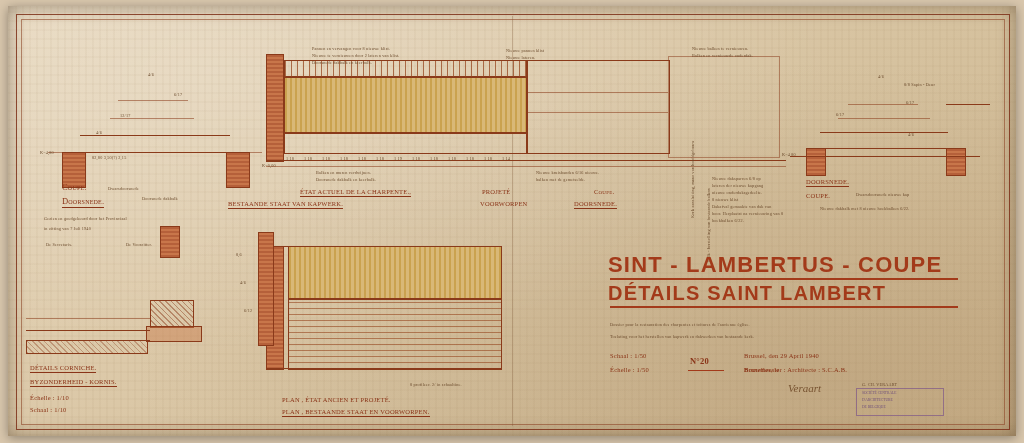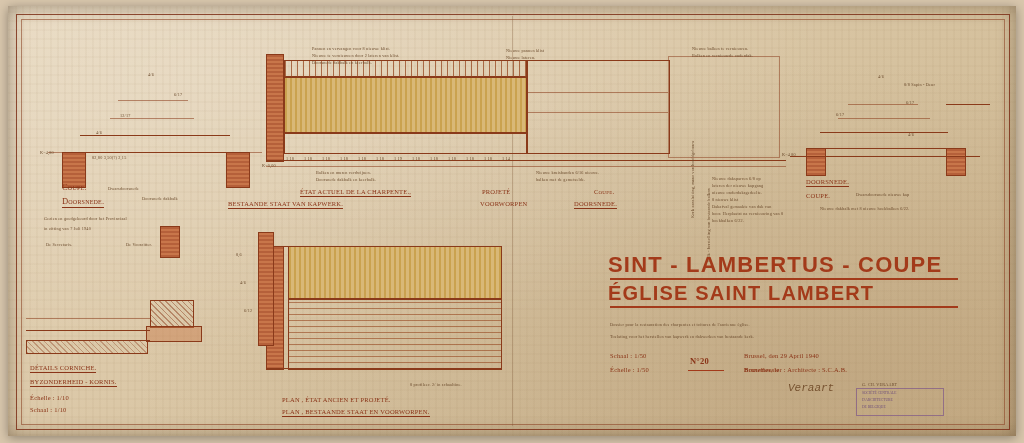--- a/index.html
+++ b/index.html
@@ -48,21 +48,21 @@
   .thin{position:absolute;background:rgba(138,58,26,.55);height:1px;transform-origin:0 0;}
   .box{position:absolute;border:1px solid #8a3a1a;}
   .fillwood{background:repeating-linear-gradient(90deg,#caa24f 0 2px,#d9b877 2px 5px);}
   .fillbrick{background:repeating-linear-gradient(0deg,#b5603a 0 2px,#c8764a 2px 4px);border:1px solid #8a3a1a;}
   .fillhatch{background:repeating-linear-gradient(45deg,rgba(138,58,26,.45) 0 1px,rgba(0,0,0,0) 1px 4px);}
   .joists{background:repeating-linear-gradient(90deg,rgba(150,70,30,.75) 0 1px,rgba(0,0,0,0) 1px 6px);}
   .joistsV{background:repeating-linear-gradient(0deg,rgba(150,70,30,.6) 0 1px,rgba(0,0,0,0) 1px 6px);}
 
   .stamp{position:absolute;border:1px solid #6b3f8a;opacity:.55;}
   .stamptext{position:absolute;font-size:3.6px;color:#5b3a7a;opacity:.8;}
-  .sig{position:absolute;font-family:Liberation Mono, monospace;font-style:italic;color:#6a4422;opacity:.85;}
+  .sig{position:absolute;font-family:Liberation Serif, serif;font-style:italic;color:#6a4422;opacity:.85;}
 </style>
 </head>
 <body>
 
 <div id="sheet">
   <div class="paper"></div>
   <div class="border-outer"></div>
   <div class="border-inner"></div>
   <div class="fold" style="left:512px"></div>
 
@@ -280,21 +280,21 @@
     <span class="t tiny" style="left:244px;top:308px;">6/12</span>
   </div>
   <span class="t sm sc ul" style="left:30px;top:364px;">DÉTAILS CORNICHE.</span>
   <span class="t sm sc ul" style="left:30px;top:378px;">BYZONDERHEID - KORNIS.</span>
   <span class="t sm" style="left:30px;top:394px;">Échelle : 1/10</span>
   <span class="t sm" style="left:30px;top:406px;">Schaal : 1/10</span>
 
   <div>
     <span class="t title1" style="left:608px;top:252px;">SINT - LAMBERTUS - COUPE</span>
     <div class="titleline" style="left:610px;top:278px;width:348px;"></div>
-    <span class="t title2" style="left:608px;top:282px;">ÉGLISE SAINT LAMBERT</span>
+    <span class="t title2" style="left:608px;top:282px;">DÉTAILS SAINT LAMBERT</span>
     <div class="titleline" style="left:610px;top:306px;width:348px;"></div>
 
     <span class="t tiny" style="left:610px;top:322px;">Dossier pour la restauration des charpentes et toitures de l'ancienne église.</span>
     <span class="t tiny" style="left:610px;top:334px;">Toelating voor het herstellen van kapwerk en dakwerken van bestaande kerk.</span>
 
     <span class="t sm" style="left:610px;top:352px;">Schaal : 1/50</span>
     <span class="t sm" style="left:610px;top:366px;">Échelle : 1/50</span>
     <span class="t md" style="left:690px;top:356px;font-weight:bold;">N°20</span>
     <div class="titleline" style="left:688px;top:370px;width:36px;height:1px;"></div>
 

